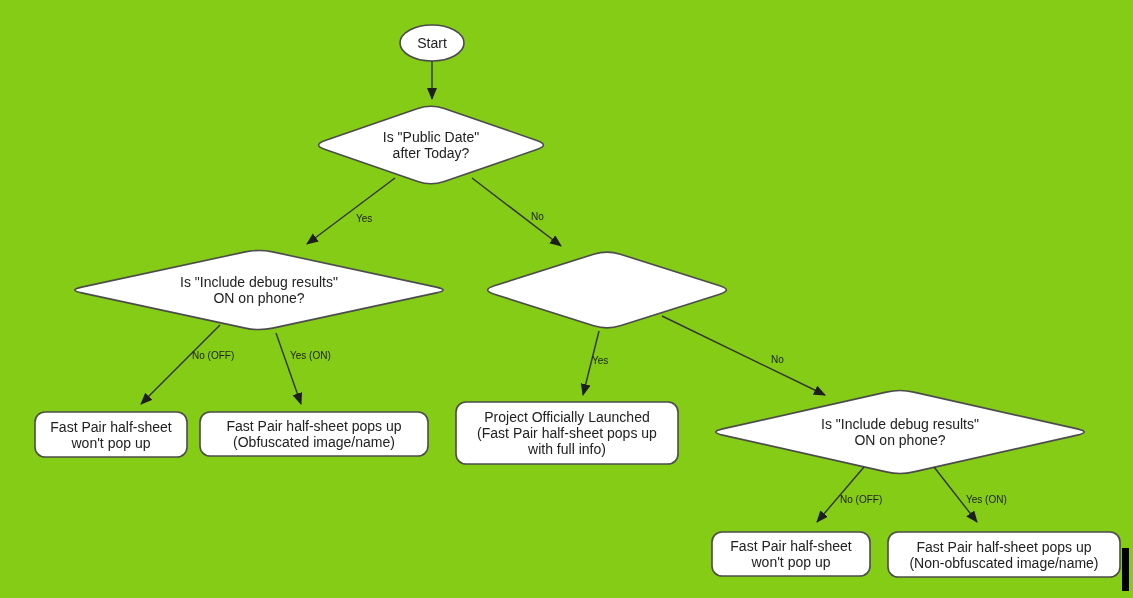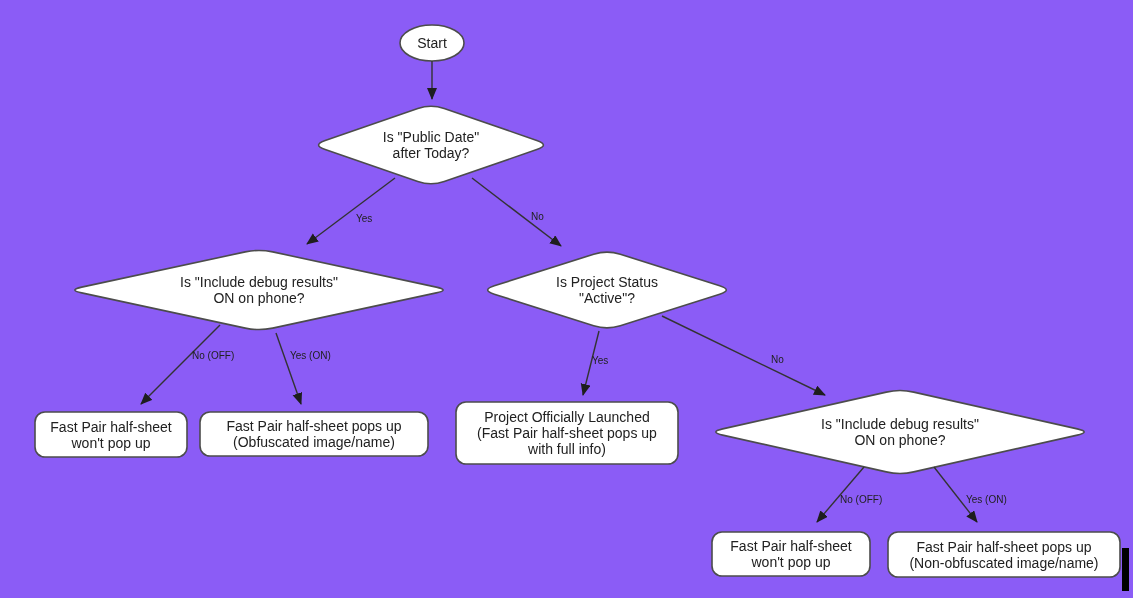--- a/index.html
+++ b/index.html
@@ -36,21 +36,21 @@
     position: absolute;
     left: 1122px;
     top: 548px;
     width: 7px;
     height: 43px;
   }
 </style>
 </head>
 <body>
 
-<div class="canvas" style="background: #8b5cf6;">
+<div class="canvas" style="background: #84cc16;">
 
   <svg id="shape-layer" width="1133" height="598" viewBox="0 0 1133 598">
       <defs>
         <marker id="arrow" markerUnits="userSpaceOnUse" markerWidth="13" markerHeight="11" refX="11" refY="5" orient="auto">
           <path d="M0,0 L12,5 L0,10 Z" fill="#1e1e1e"></path>
         </marker>
       </defs>
       <ellipse cx="432" cy="43" rx="32" ry="18" fill="#ffffff" stroke="#4c4c4c" stroke-width="1.6"></ellipse>
       <path d="M 417.8,108.6 Q 431,104 444.2,108.6 L 536.8,140.4 Q 550,145 536.8,149.6 L 444.2,181.4 Q 431,186 417.8,181.4 L 325.2,149.6 Q 312,145 325.2,140.4 Z" fill="#ffffff" stroke="#4c4c4c" stroke-width="1.6"></path>
       <path d="M 245.3,251.9 Q 259,249 272.7,251.9 L 436.3,287.1 Q 450,290 436.3,292.9 L 272.7,328.1 Q 259,331 245.3,328.1 L 81.7,292.9 Q 68,290 81.7,287.1 Z" fill="#ffffff" stroke="#4c4c4c" stroke-width="1.6"></path>
@@ -73,22 +73,20 @@
     </svg>
 
   <div class="node-label" style="left: 400px; top: 29px; width: 64px; height: 28px; color: rgb(33, 33, 33);">Start</div>
 
   <div class="node-label" style="left: 331px; top: 120px; width: 200px; height: 50px; color: rgb(33, 33, 33);">Is "Public Date"
 after Today?</div>
 
   <div class="node-label" style="left: 139px; top: 265px; width: 240px; height: 50px; color: rgb(33, 33, 33);">Is "Include debug results"
 ON on phone?</div>
 
-  <div class="node-label" style="left: 517px; top: 265px; width: 180px; height: 50px; color: rgb(33, 33, 33);">Is Project Status
-"Active"?</div>
 
   <div class="node-label" style="left: 780px; top: 407px; width: 240px; height: 50px; color: rgb(33, 33, 33);">Is "Include debug results"
 ON on phone?</div>
 
   <div class="node-label" style="left: 35px; top: 412px; width: 152px; height: 45px; color: rgb(33, 33, 33);">Fast Pair half-sheet
 won't pop up</div>
 
   <div class="node-label" style="left: 200px; top: 412px; width: 228px; height: 44px; color: rgb(33, 33, 33);">Fast Pair half-sheet pops up
 (Obfuscated image/name)</div>
 

